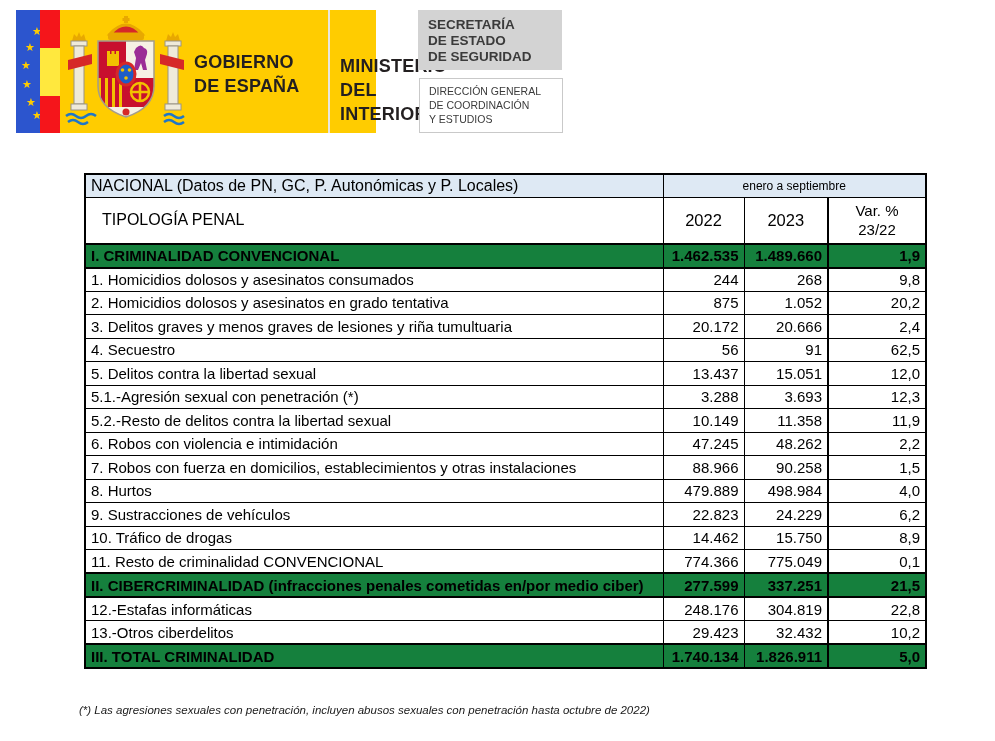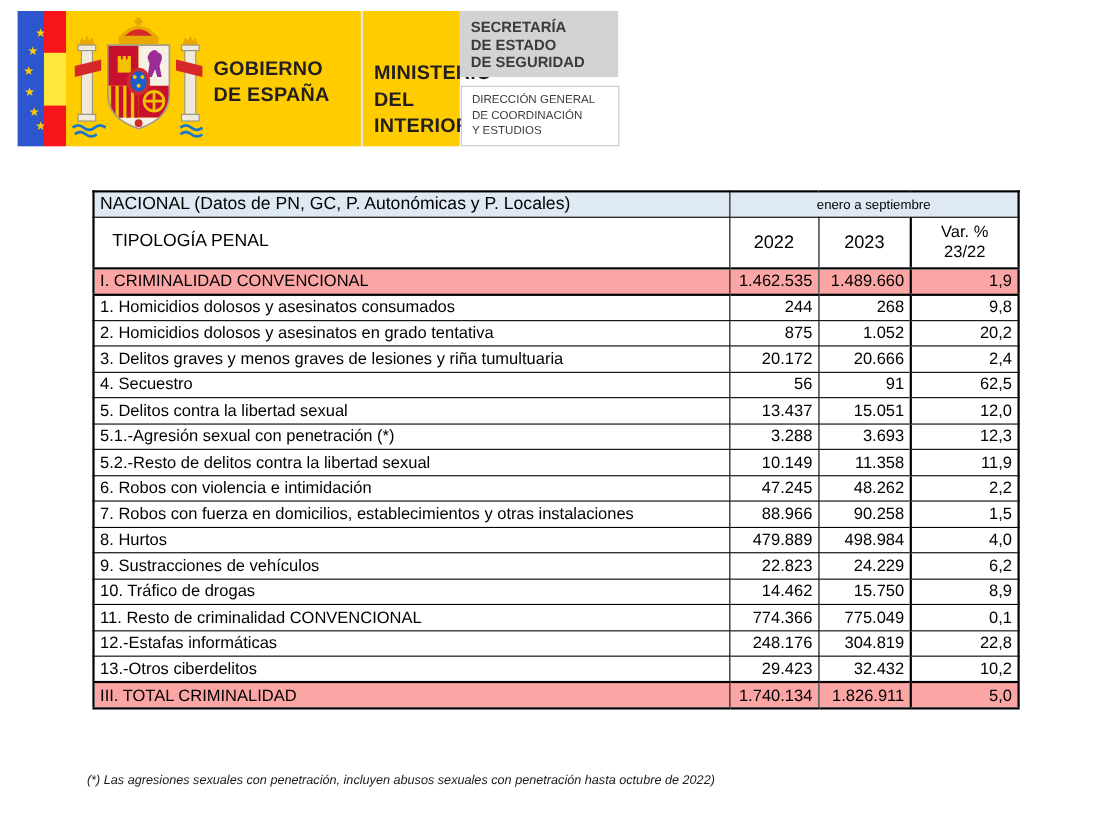--- a/index.html
+++ b/index.html
@@ -22,21 +22,21 @@
     width:12px; text-align:center;
   }
   .flag-strip {
     position:absolute; left:24px; top:0; width:20px; height:123px;
     background:#F5151B;
   }
   .flag-strip .mid {
     position:absolute; left:0; top:38px; width:20px; height:48px; background:#FFE83E;
   }
   .yellow-area {
-    position:absolute; left:44px; top:0; width:358px; height:123px;
+    position:absolute; left:44px; top:0; width:316px; height:123px;
     background:#FFCC00;
   }
   .coat { position:absolute; left:4px; top:4px; }
   .gob-text {
     position:absolute; left:134px; top:40px;
     font-size:18px; font-weight:700; letter-spacing:0.2px;
     line-height:24px; color:#231F20;
   }
   .logo-divider {
     position:absolute; left:268px; top:0; width:2px; height:123px; background:#E8E6DF;
@@ -76,21 +76,21 @@
     background:#DEE9F4; text-align:center; font-weight:700; font-size:12px; height:24px;
   }
   tr.hdr2 th { height:46px; border-bottom:2.5px solid #000; background:#fff; }
   th.tipologia { text-align:left; padding-left:16px; font-weight:700; font-size:16px; }
   th.year { text-align:center; font-weight:700; font-size:16.5px;margin-top:11px; }
   th.varhdr { text-align:center; font-weight:700; font-size:15px; line-height:19px; }
   td.label-cell { text-align:left; padding-left:5px; }
   td.num { text-align:right; padding-right:5px; }
   .varcol { border-left:2.5px solid #000 !important;margin-top:18px; }
   tr.section td {
-    background:#fca5a5; font-weight:400;
+    background:#15803d; font-weight:700;
     border-top:2px solid #000; border-bottom:2px solid #000; height:24px;
   }
 
   
   .footnote {
     position:absolute; left:79px; top:704px;
     font-size:11.5px; font-style:italic; font-weight:500; color:#1a1a1a;
   }
 </style>
 </head>
@@ -302,20 +302,26 @@
     <td class="num">14.462</td>
     <td class="num">15.750</td>
     <td class="num varcol">8,9</td>
   </tr>
       <tr>
     <td class="label-cell">11. Resto de criminalidad CONVENCIONAL</td>
     <td class="num">774.366</td>
     <td class="num">775.049</td>
     <td class="num varcol">0,1</td>
   </tr>
+      <tr class="section">
+    <td class="label-cell">II. CIBERCRIMINALIDAD (infracciones penales cometidas en/por medio ciber)</td>
+    <td class="num">277.599</td>
+    <td class="num">337.251</td>
+    <td class="num varcol">21,5</td>
+  </tr>
       <tr>
     <td class="label-cell">12.-Estafas informáticas</td>
     <td class="num">248.176</td>
     <td class="num">304.819</td>
     <td class="num varcol">22,8</td>
   </tr>
       <tr>
     <td class="label-cell">13.-Otros ciberdelitos</td>
     <td class="num">29.423</td>
     <td class="num">32.432</td>

